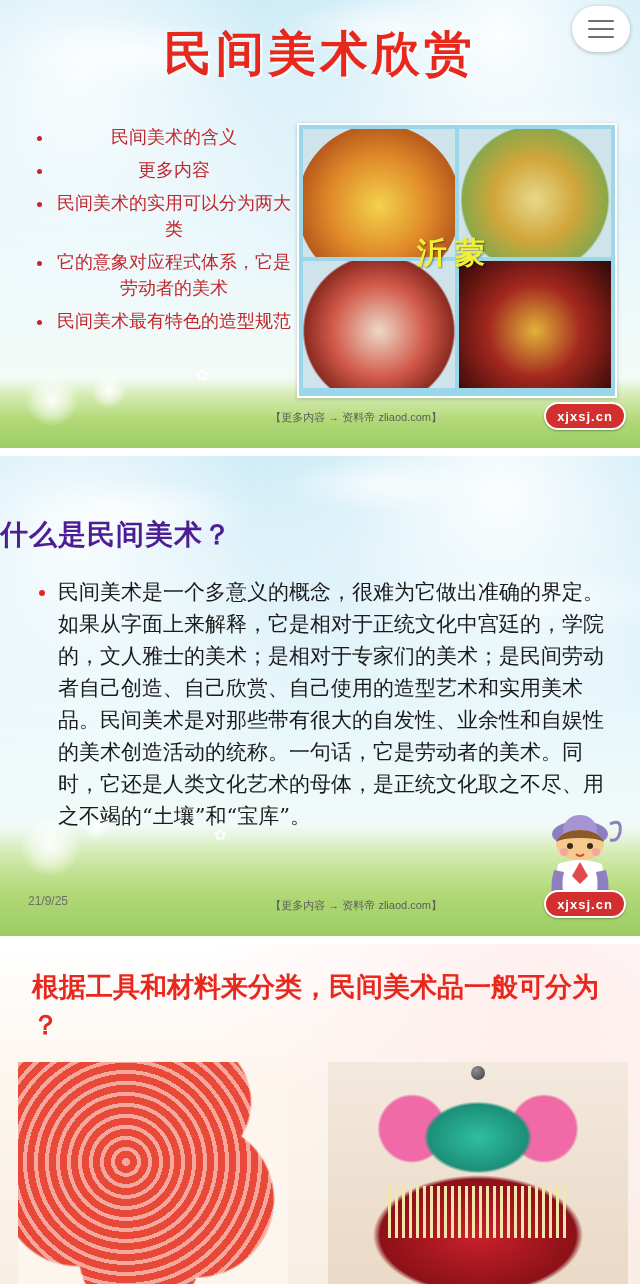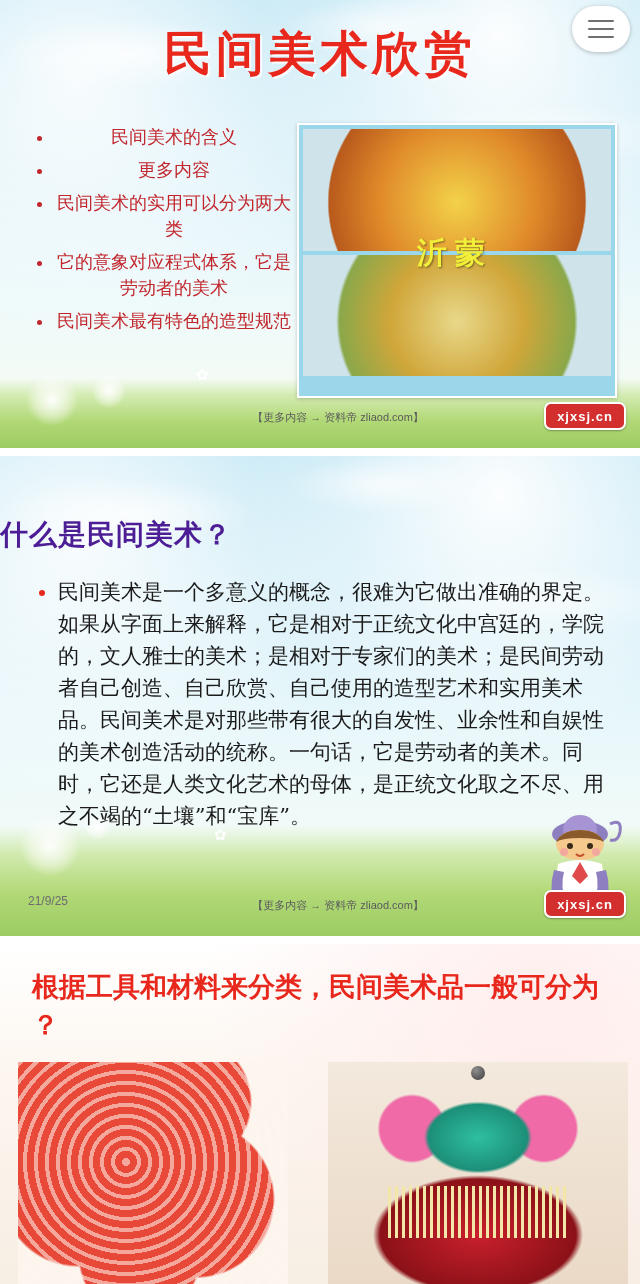--- a/index.html
+++ b/index.html
@@ -127,21 +127,21 @@
   .s1-photo {
     position: absolute;
     top: 123px;
     left: 297px;
     width: 320px;
     height: 275px;
     background: #9ad7ea;
     border: 2px solid #ffffff;
     box-shadow: 0 1px 4px rgba(0,0,0,0.2);
     display: grid;
-    grid-template-columns: repeat(1, 1fr);
+    grid-template-columns: repeat(2, 1fr);
     grid-template-rows: repeat(2, 1fr);
     gap: 4px;
     padding: 4px;
     box-sizing: border-box;
   }
   .ph {
     position: relative;
     background: #cfe9f2;
     overflow: hidden;
   }
@@ -160,42 +160,42 @@
     font-weight: bold;
     color: #f2ef3a;
     text-shadow: 1px 1px 2px rgba(0,0,0,0.45);
     letter-spacing: 8px;
     pointer-events: none;
   }
 
   
   .footer-note {
     position: absolute;
-    left: 228px;
+    left: 222px;
     width: 220px;
-    text-align: center;
+    text-align: right;
     font-size: 11px;
     color: #5c5c5c;
     line-height: 14px;
     margin-top: 20px;
   }
   .date-stamp {
     position: absolute;
     left: 28px;
     font-size: 12px;
     color: #6d6d6d;
   }
   .brand {
     position: absolute;
     right: 14px;
     width: 78px;
     height: 24px;
     background: #d32f2f;
     border: 2px solid #ffffff;
-    border-radius: 7px;
+    border-radius: 14px;
     color: #ffffff;
     font-size: 13px;
     font-weight: bold;
     letter-spacing: 1px;
     display: flex;
     align-items: center;
     justify-content: center;
     box-shadow: 0 1px 2px rgba(0,0,0,0.3);
   }
 

